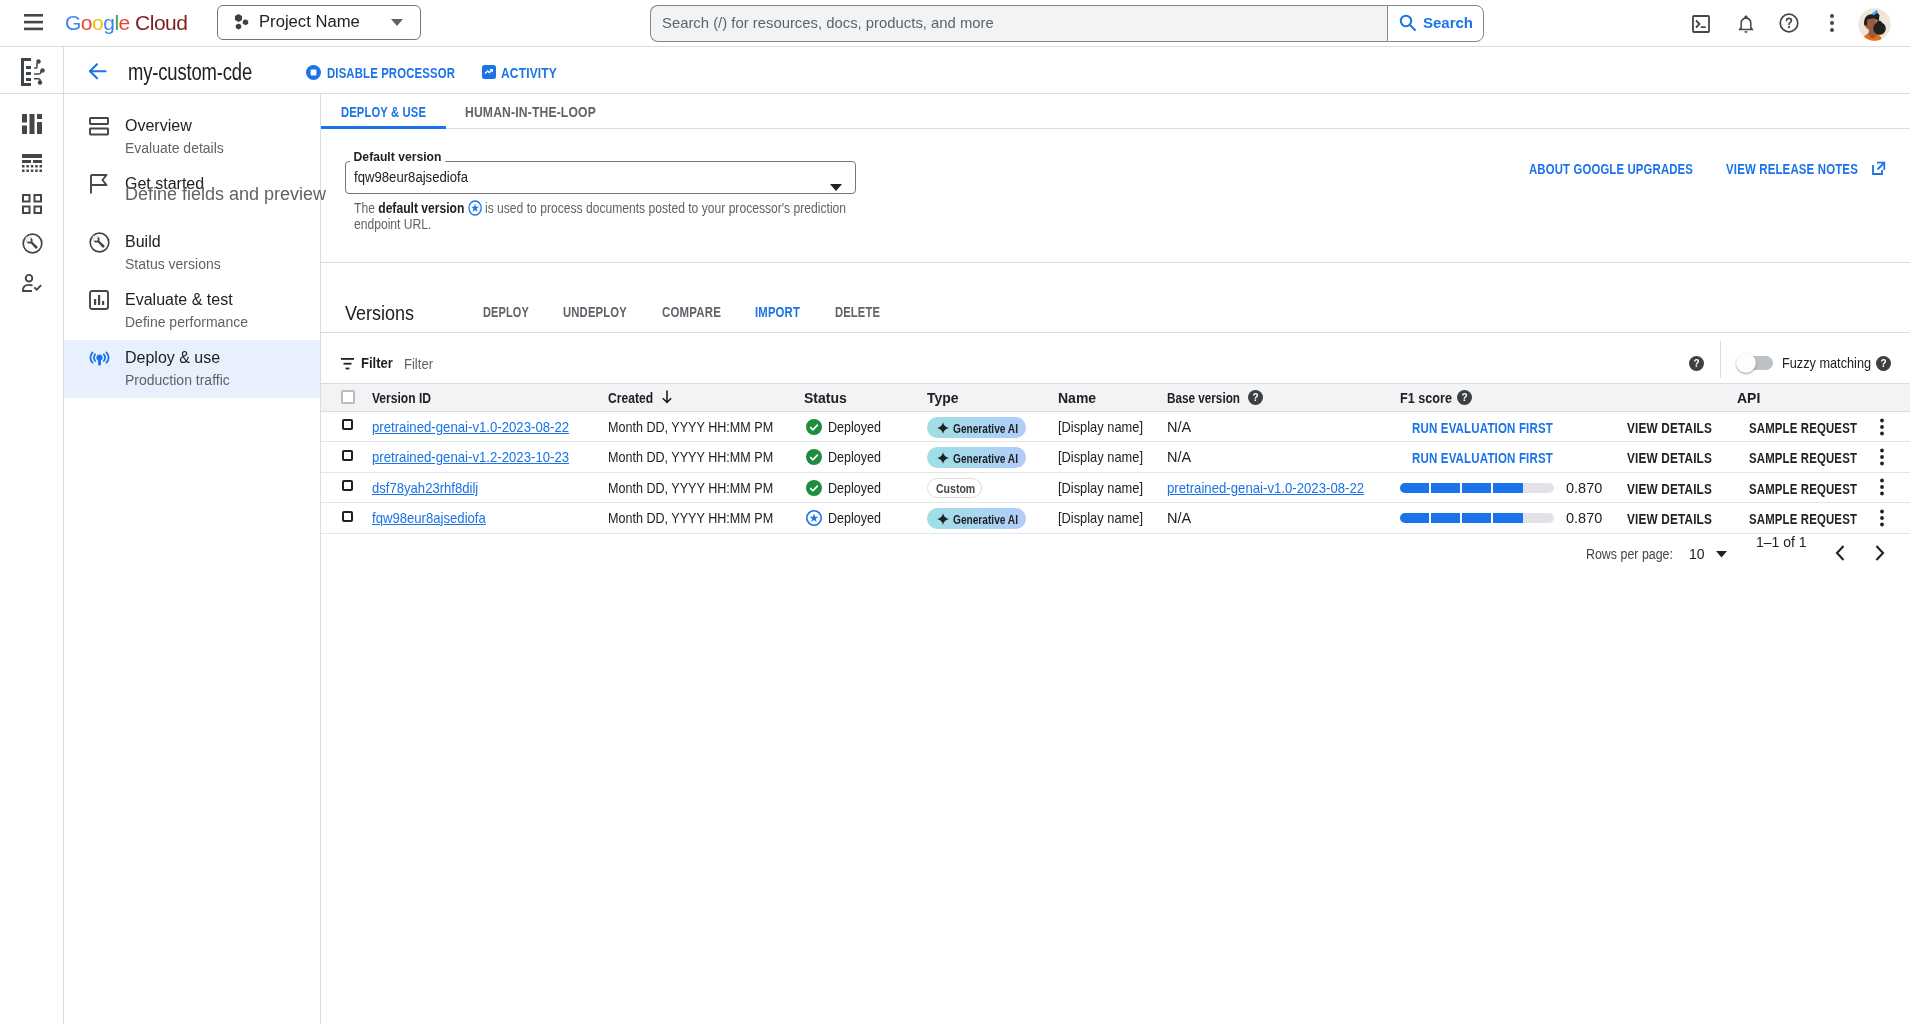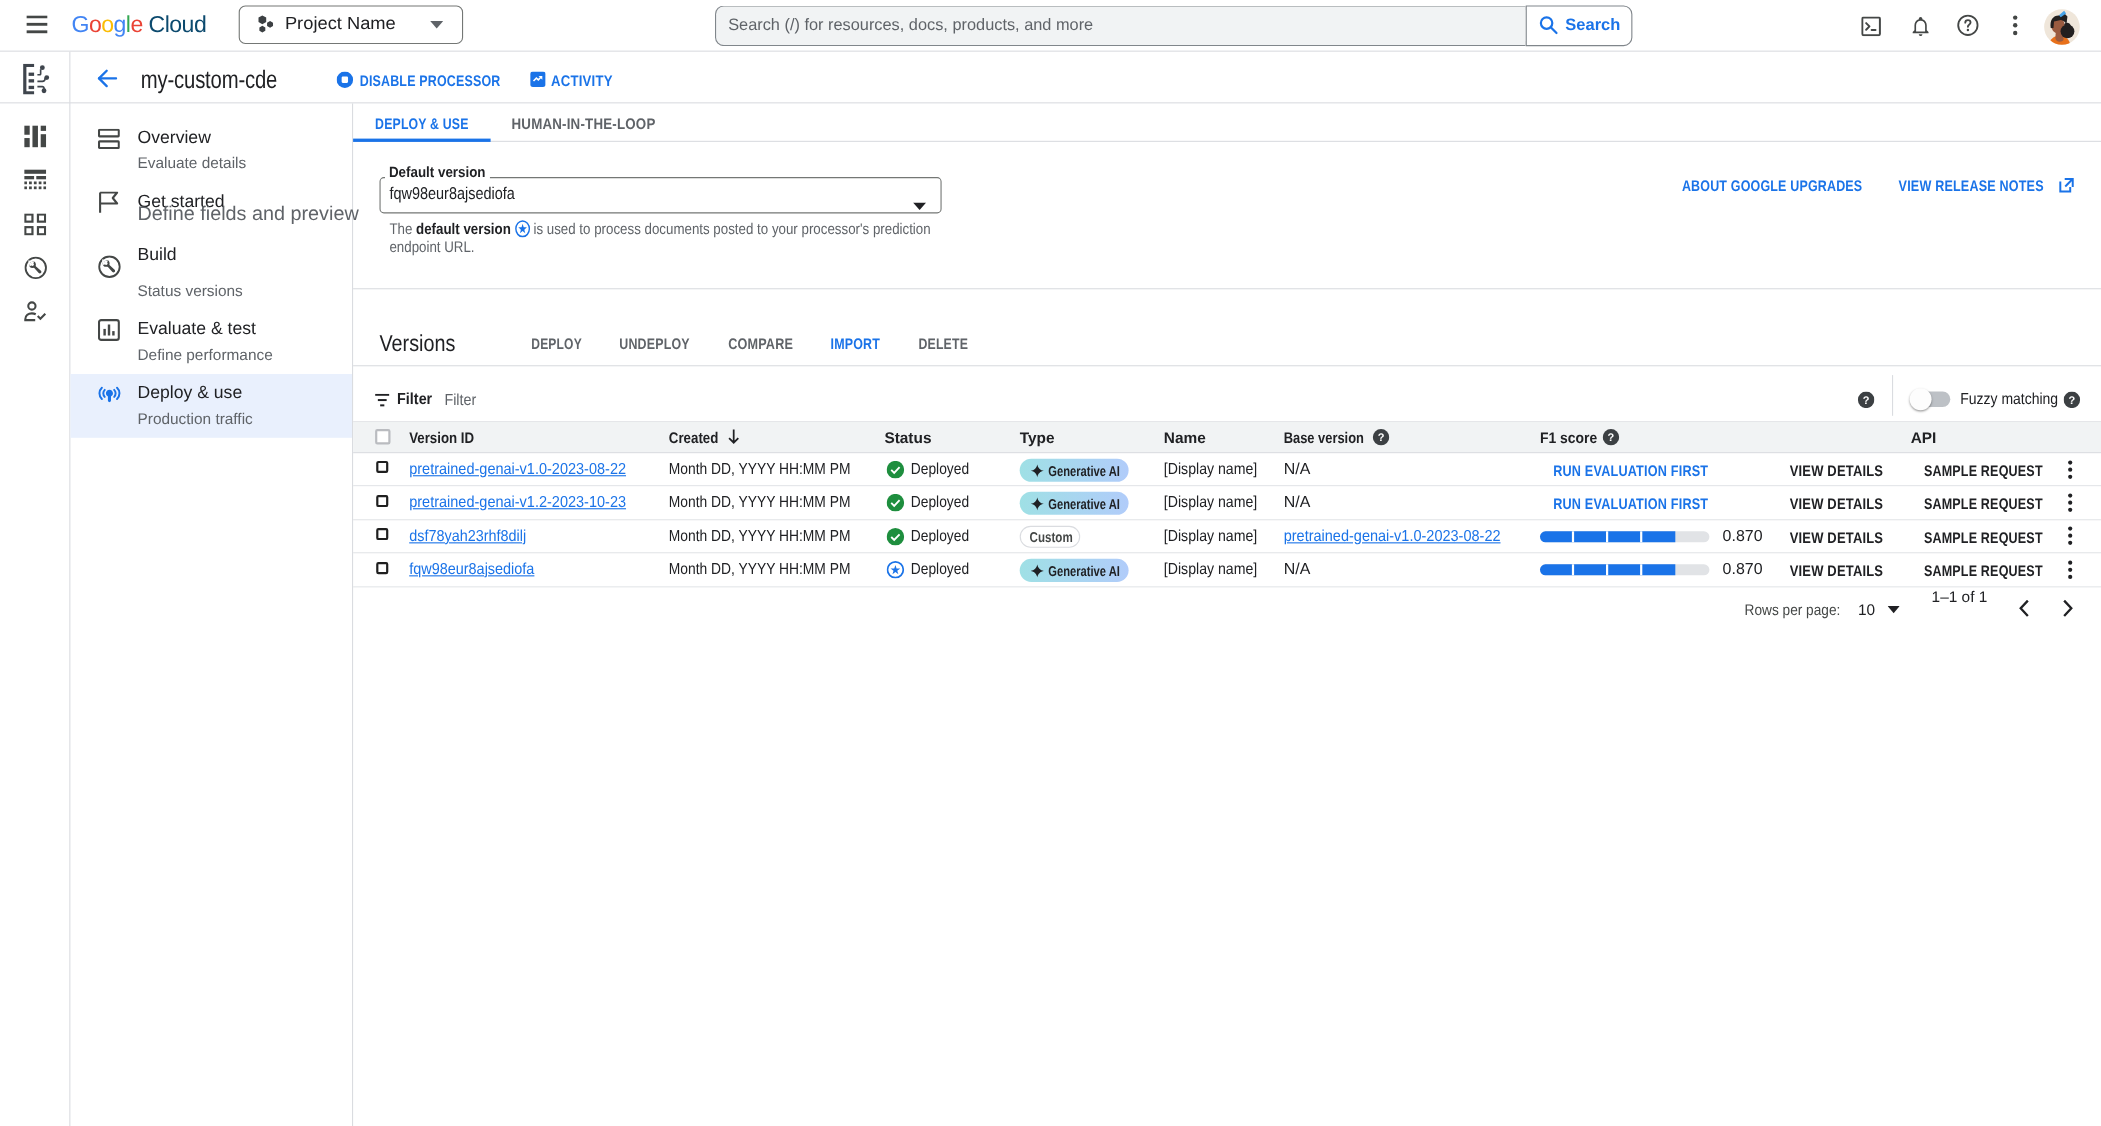--- a/index.html
+++ b/index.html
@@ -24,21 +24,21 @@
 
   <svg class="abs" style="left:24px;top:14px;" width="20" height="18" viewBox="0 0 20 18">
     <g fill="#444746">
         <rect x="0" y="0" width="19" height="2.6"></rect>
         <rect x="0" y="6.8" width="19" height="2.6"></rect>
         <rect x="0" y="13.6" width="19" height="2.6"></rect>
       </g>
   </svg>
 
   <div class="abs" style="left:65px;top:11px;font-size:21px;letter-spacing:-.5px;">
-    <span style="color:#4285f4;">G</span><span style="color:#ea4335;">o</span><span style="color:#fbbc04;">o</span><span style="color:#4285f4;">g</span><span style="color:#34a853;">l</span><span style="color:#ea4335;">e</span><span style="color:#0c4a6e;"> Cloud</span>
+    <span style="color:#4285f4;">G</span><span style="color:#ea4335;">o</span><span style="color:#fbbc04;">o</span><span style="color:#4285f4;">g</span><span style="color:#34a853;">l</span><span style="color:#ea4335;">e</span><span style="color:#7f1d1d;"> Cloud</span>
   </div>
 
   <div class="abs" style="left:217px;top:5px;width:204px;height:35px;border:1px solid #747775;border-radius:6px;"></div>
   <svg class="abs" style="left:233px;top:13px;" width="19" height="19" viewBox="0 0 19 19">
     <g fill="#3c4043">
       <path d="M5.5 1 L9 3 L9 7 L5.5 9 L2 7 L2 3 Z"></path>
       <path d="M12.5 6.2 L15.2 7.7 L15.2 10.7 L12.5 12.2 L9.8 10.7 L9.8 7.7 Z"></path>
       <path d="M5.5 10.5 L8.2 12 L8.2 15 L5.5 16.5 L2.8 15 L2.8 12 Z"></path>
     </g>
   </svg>
@@ -205,21 +205,21 @@
   <svg class="abs" style="left:89px;top:232px;" width="21" height="21" viewBox="0 0 21 21">
     <circle cx="10.5" cy="10.5" r="9.3" fill="none" stroke="#444746" stroke-width="1.7"></circle>
     <g fill="#444746">
         <circle cx="7.5" cy="7.5" r="3.1"></circle>
         <path d="M8.3 9.8 L9.8 8.3 L15.2 13.2 C15.8 13.8 15.8 14.6 15.2 15.2 C14.6 15.8 13.8 15.8 13.2 15.2 Z"></path>
       </g>
       <circle cx="7.5" cy="7.5" r="1.3" fill="#fff"></circle>
       <path d="M7.5 7.5 L3.6 3.6 L5 9.2 Z" fill="#fff"></path>
       <path d="M7.5 7.5 L3.6 3.6 L9.2 5 Z" fill="#fff"></path>
   </svg>
-  <div class="abs dark" style="left:125px;top:223px;font-size:16px;">Build</div>
+  <div class="abs dark" style="left:125px;top:233px;font-size:16px;">Build</div>
   <div class="abs gray" style="left:125px;top:256px;font-size:14px;">Status versions</div>
 
   <svg class="abs" style="left:89px;top:290px;" width="20" height="20" viewBox="0 0 20 20">
     <rect x="1" y="1" width="18" height="18" rx="2" fill="none" stroke="#444746" stroke-width="1.9"></rect>
     <g fill="#444746">
         <rect x="5" y="9" width="2.2" height="6"></rect>
         <rect x="9" y="5" width="2.2" height="10"></rect>
         <rect x="13" y="11" width="2.2" height="4"></rect>
       </g>
   </svg>

